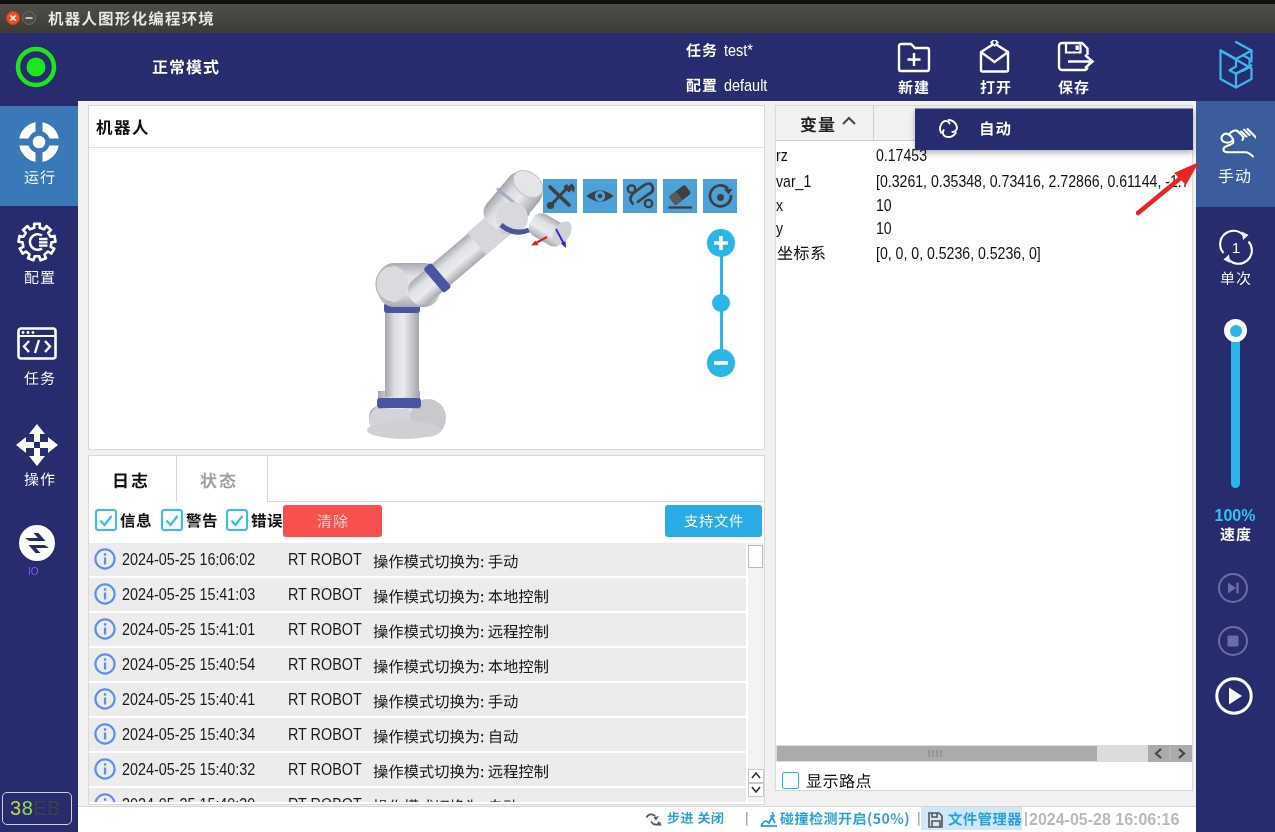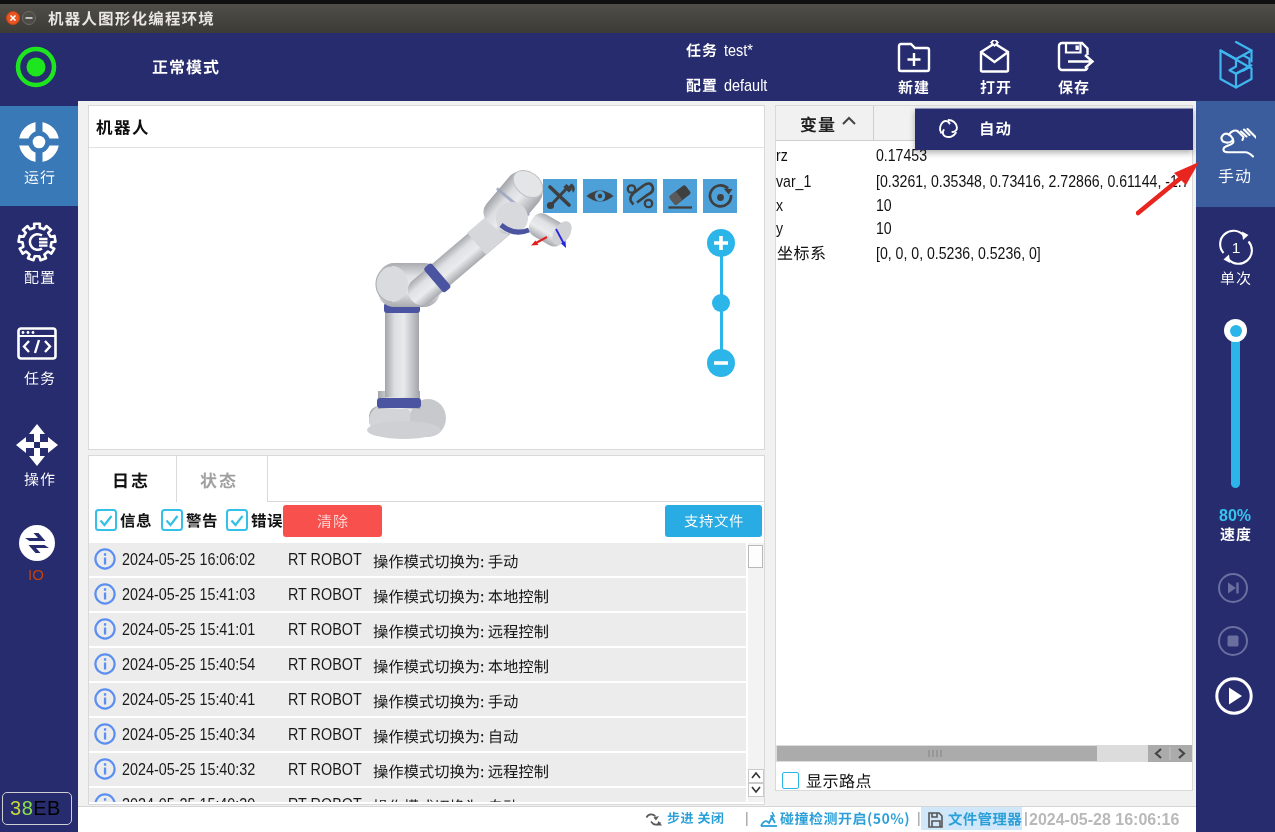--- a/index.html
+++ b/index.html
@@ -110,23 +110,23 @@
     </g>
   </svg>
 <svg style="position:absolute;left:24px;top:469.1px;overflow:visible" width="34" height="20" viewBox="0 -15.9 34 20">
     <path d="M7.9 -11.1H11.4V-9.6H7.9ZM6.9 -12.0V-8.7H12.4V-12.0ZM6.3 -7.2H8.3V-5.5H6.3ZM10.9 -7.2H13.0V-5.5H10.9ZM2.4 -12.6V-9.6H0.7V-8.5H2.4V-5.2C1.7 -5.0 1.1 -4.8 0.6 -4.6L0.8 -3.5L2.4 -4.1V-0.1C2.4 0.1 2.3 0.1 2.2 0.1C2.0 0.1 1.6 0.1 1.1 0.1C1.2 0.4 1.4 0.9 1.4 1.1C2.2 1.1 2.7 1.1 3.0 0.9C3.3 0.7 3.4 0.4 3.4 -0.1V-4.5L4.9 -5.1L4.8 -6.1L3.4 -5.6V-8.5H4.8V-9.6H3.4V-12.6ZM9.1 -4.6V-3.5H5.1V-2.6H8.4C7.3 -1.5 5.7 -0.5 4.2 -0.0C4.4 0.2 4.7 0.6 4.9 0.9C6.4 0.3 8.0 -0.7 9.1 -1.9V1.2H10.2V-2.0C11.1 -0.9 12.5 0.2 13.8 0.7C13.9 0.5 14.3 0.1 14.5 -0.1C13.2 -0.6 11.7 -1.5 10.8 -2.6H14.3V-3.5H10.2V-4.6H13.9V-8.0H10.0V-4.6H9.2V-8.0H5.4V-4.6Z M23.9 -12.4C23.1 -10.2 21.9 -8.0 20.6 -6.6C20.8 -6.5 21.3 -6.1 21.4 -5.9C22.2 -6.7 22.9 -7.8 23.6 -9.0H24.6V1.2H25.8V-2.5H30.3V-3.5H25.8V-5.8H30.1V-6.8H25.8V-9.0H30.4V-10.1H24.1C24.4 -10.8 24.7 -11.4 25.0 -12.1ZM20.3 -12.5C19.4 -10.3 18.0 -8.0 16.5 -6.6C16.8 -6.3 17.1 -5.7 17.2 -5.4C17.7 -6.0 18.2 -6.6 18.7 -7.2V1.2H19.8V-9.0C20.4 -10.0 20.9 -11.1 21.4 -12.2Z" fill="#ffffff"></path>
   </svg>
 <svg class="ab" style="left:19px;top:525px" width="36" height="36">
     <circle cx="18" cy="18" r="18" fill="#fff"></circle>
 <path d="M6 13 h13 l-4.5 -5 h5 l7 8 h-16 Z" fill="#272c6f"></path>
 <path d="M30 23 h-13 l4.5 5 h-5 l-7 -8 h16 Z" fill="#272c6f"></path>
   </svg>
-<div class="ab" style="left:28px;top:566px;font-size:15px;color:#c2410c">IO</div>
+<div class="ab" style="left:28px;top:566px;font-size:10px;color:#8b5cf6">IO</div>
 <div class="ab" style="left:2px;top:792px;width:70px;height:33px;border:1.5px solid #cfd0d4;border-radius:5px;box-sizing:border-box"></div>
-<div class="ab" style="left:10px;top:797px;font-size:20px;letter-spacing:0.5px"><span style="color:#c6d63a">3</span><span style="color:#8ce04a">8</span><span style="color:#000000">EB</span></div>
+<div class="ab" style="left:10px;top:797px;font-size:20px;letter-spacing:0.5px"><span style="color:#c6d63a">3</span><span style="color:#8ce04a">8</span><span style="color:#404040">EB</span></div>
 <div class="ab" style="left:1196px;top:101px;width:79px;height:731px;background:#272c6f"></div>
 <div class="ab" style="left:1196px;top:101px;width:79px;height:106px;background:#3b5d9d"></div>
 <svg class="ab" style="left:1216px;top:126px" width="40" height="34">
     <g fill="none" stroke="#fff" stroke-width="2.1" stroke-linecap="round" stroke-linejoin="round">
       <path d="M17 13 C 15 8.5 10 6 7 9 C 4 12 5.5 16 10 16.5 C 14 17 16.5 15 17 13 Z"></path>
       <path d="M13 8.5 C 15.5 4.5 20 3.5 22 5.5"></path>
       <path d="M22 5.5 L 27.5 11 L 26.5 14"></path>
       <path d="M25 5.5 L 30.5 10.5"></path>
       <path d="M28 3.5 L 33.5 9"></path>
       <path d="M31.5 3 L 42 13.5"></path>
@@ -144,21 +144,21 @@
     <path d="M25 2.5 l6.5 3.5 -5.5 5 Z" fill="#fff"></path>
     <path d="M13 34 l-6.5 -3.5 5.5 -5 Z" fill="#fff"></path>
     <text x="19" y="24" font-family="Liberation Sans" font-size="15.5" fill="#fff" text-anchor="middle">1</text>
   </svg>
 <svg style="position:absolute;left:1220px;top:268.1px;overflow:visible" width="34" height="20" viewBox="0 -15.9 34 20">
     <path d="M3.3 -6.6H6.9V-4.9H3.3ZM8.0 -6.6H11.8V-4.9H8.0ZM3.3 -9.0H6.9V-7.5H3.3ZM8.0 -9.0H11.8V-7.5H8.0ZM10.6 -12.5C10.3 -11.8 9.7 -10.7 9.1 -10.0H5.5L6.1 -10.3C5.8 -10.9 5.1 -11.9 4.5 -12.5L3.5 -12.1C4.1 -11.5 4.7 -10.6 5.0 -10.0H2.2V-4.0H6.9V-2.5H0.8V-1.5H6.9V1.2H8.0V-1.5H14.2V-2.5H8.0V-4.0H12.9V-10.0H10.4C10.9 -10.6 11.4 -11.4 11.8 -12.1Z M16.9 -10.8C17.9 -10.2 19.1 -9.3 19.8 -8.7L20.5 -9.6C19.8 -10.2 18.6 -11.0 17.5 -11.6ZM16.6 -1.1 17.7 -0.3C18.6 -1.7 19.7 -3.4 20.6 -4.9L19.8 -5.7C18.8 -4.0 17.5 -2.2 16.6 -1.1ZM22.8 -12.6C22.3 -10.2 21.5 -7.9 20.3 -6.4C20.6 -6.3 21.2 -5.9 21.4 -5.8C22.0 -6.6 22.6 -7.7 23.0 -8.9H28.6C28.3 -7.9 27.8 -6.8 27.4 -6.0C27.7 -5.9 28.2 -5.7 28.4 -5.6C28.9 -6.6 29.6 -8.2 30.0 -9.7L29.2 -10.1L28.9 -10.0H23.4C23.6 -10.8 23.8 -11.6 24.0 -12.4ZM24.5 -8.2V-7.3C24.5 -5.1 24.2 -1.9 19.6 0.4C19.9 0.6 20.3 1.0 20.5 1.3C23.4 -0.2 24.7 -2.1 25.3 -4.0C26.1 -1.6 27.5 0.2 29.7 1.1C29.8 0.8 30.2 0.3 30.4 0.1C27.8 -0.8 26.4 -3.1 25.7 -6.2C25.7 -6.6 25.7 -6.9 25.7 -7.3V-8.2Z" fill="#ffffff"></path>
   </svg>
 <div class="ab" style="left:1231px;top:330px;width:9px;height:158px;border-radius:5px;background:#2cb5e9"></div>
 <div class="ab" style="left:1224px;top:319px;width:23px;height:23px;border-radius:50%;background:#fff"></div>
 <div class="ab" style="left:1229.5px;top:324.5px;width:12px;height:12px;border-radius:50%;background:#2cb5e9"></div>
-<div class="ab" style="left:1210px;top:507px;width:50px;text-align:center;font-size:16px;font-weight:bold;color:#35c3ef">80%</div>
+<div class="ab" style="left:1210px;top:507px;width:50px;text-align:center;font-size:16px;font-weight:bold;color:#35c3ef">100%</div>
 <svg style="position:absolute;left:1220px;top:524.1px;overflow:visible" width="34" height="20" viewBox="0 -15.9 34 20">
     <path d="M0.7 -11.3C1.5 -10.5 2.5 -9.4 3.0 -8.7L4.5 -9.8C3.9 -10.5 2.9 -11.5 2.0 -12.3ZM4.2 -7.4H0.6V-5.7H2.5V-1.7C1.8 -1.4 1.1 -0.9 0.4 -0.2L1.5 1.3C2.1 0.5 2.9 -0.4 3.4 -0.4C3.8 -0.4 4.3 -0.0 5.0 0.3C6.1 0.9 7.5 1.1 9.3 1.1C10.7 1.1 13.1 1.0 14.1 0.9C14.1 0.4 14.4 -0.4 14.6 -0.9C13.1 -0.6 10.8 -0.5 9.3 -0.5C7.7 -0.5 6.3 -0.6 5.3 -1.1C4.8 -1.4 4.5 -1.6 4.2 -1.8ZM6.9 -7.7H8.5V-6.5H6.9ZM10.3 -7.7H12.0V-6.5H10.3ZM8.5 -12.7V-11.4H4.8V-9.9H8.5V-9.1H5.2V-5.1H7.8C6.9 -4.1 5.7 -3.2 4.4 -2.7C4.8 -2.4 5.3 -1.7 5.6 -1.3C6.7 -1.9 7.7 -2.8 8.5 -3.8V-1.1H10.3V-3.7C11.4 -3.0 12.5 -2.2 13.1 -1.5L14.2 -2.8C13.5 -3.5 12.1 -4.4 10.9 -5.1H13.7V-9.1H10.3V-9.9H14.2V-11.4H10.3V-12.7Z M21.8 -9.4V-8.4H19.8V-7.0H21.8V-4.7H28.0V-7.0H30.2V-8.4H28.0V-9.4H26.2V-8.4H23.5V-9.4ZM26.2 -7.0V-6.0H23.5V-7.0ZM26.7 -2.7C26.2 -2.2 25.5 -1.8 24.7 -1.4C23.9 -1.8 23.3 -2.2 22.8 -2.7ZM19.9 -4.1V-2.7H21.5L20.9 -2.4C21.4 -1.8 22.0 -1.2 22.7 -0.8C21.6 -0.5 20.4 -0.3 19.1 -0.3C19.4 0.1 19.7 0.8 19.9 1.2C21.6 1.1 23.2 0.7 24.6 0.2C26.0 0.8 27.7 1.2 29.5 1.3C29.8 0.9 30.2 0.1 30.6 -0.2C29.2 -0.3 27.9 -0.5 26.8 -0.8C27.9 -1.5 28.8 -2.4 29.4 -3.6L28.3 -4.1L28.0 -4.1ZM22.9 -12.4C23.1 -12.2 23.2 -11.8 23.3 -11.4H17.7V-7.4C17.7 -5.1 17.6 -1.8 16.4 0.5C16.8 0.7 17.6 1.1 18.0 1.3C19.3 -1.1 19.4 -4.9 19.4 -7.4V-9.8H30.3V-11.4H25.3C25.2 -11.9 25.0 -12.4 24.8 -12.9Z" fill="#ffffff"></path>
   </svg>
 <svg class="ab" style="left:1218px;top:573px" width="30" height="30">
     <circle cx="15" cy="15" r="14" fill="none" stroke="#6a6f9f" stroke-width="2"></circle>
 <path d="M10 9.5 l8 5.5 -8 5.5 Z" fill="#6a6f9f"></path>
     <path d="M19.5 9.5 V20.5" stroke="#6a6f9f" stroke-width="2.4"></path>
   </svg>
 <svg class="ab" style="left:1218px;top:626px" width="30" height="30">
     <circle cx="15" cy="15" r="14" fill="none" stroke="#6a6f9f" stroke-width="2"></circle>

